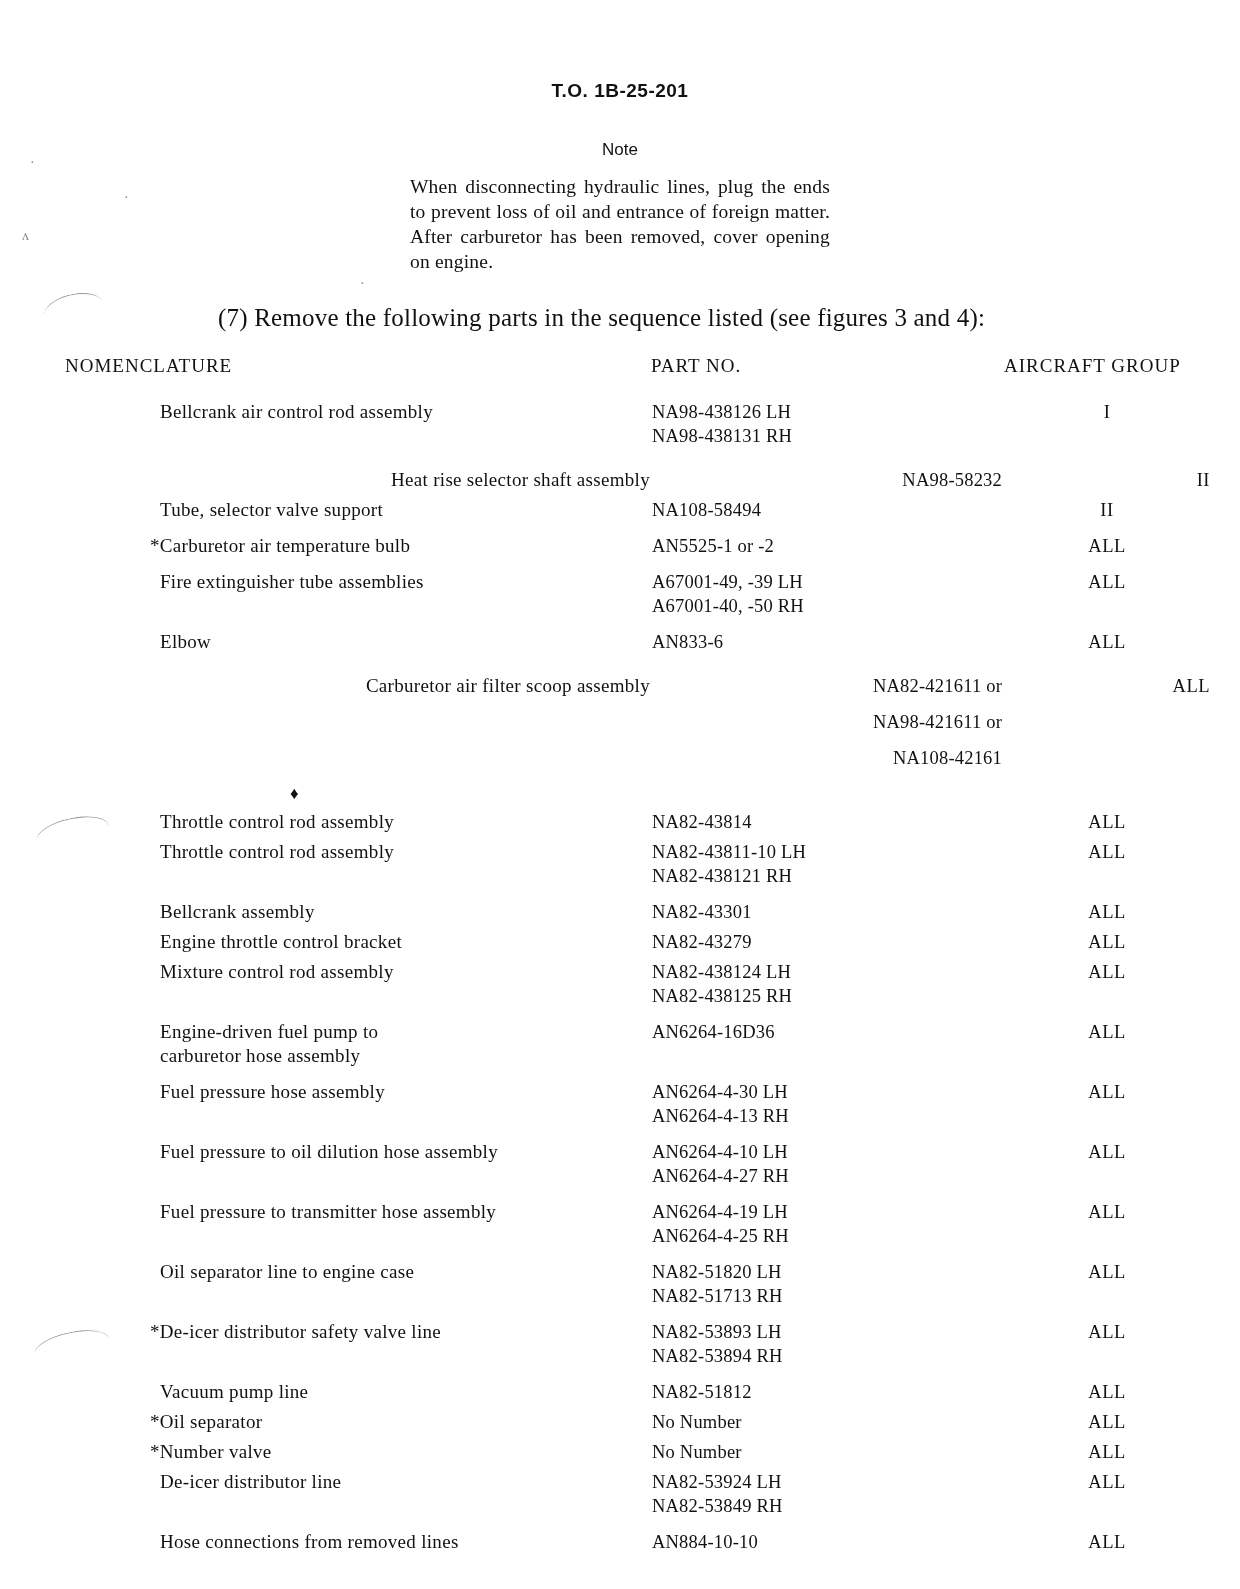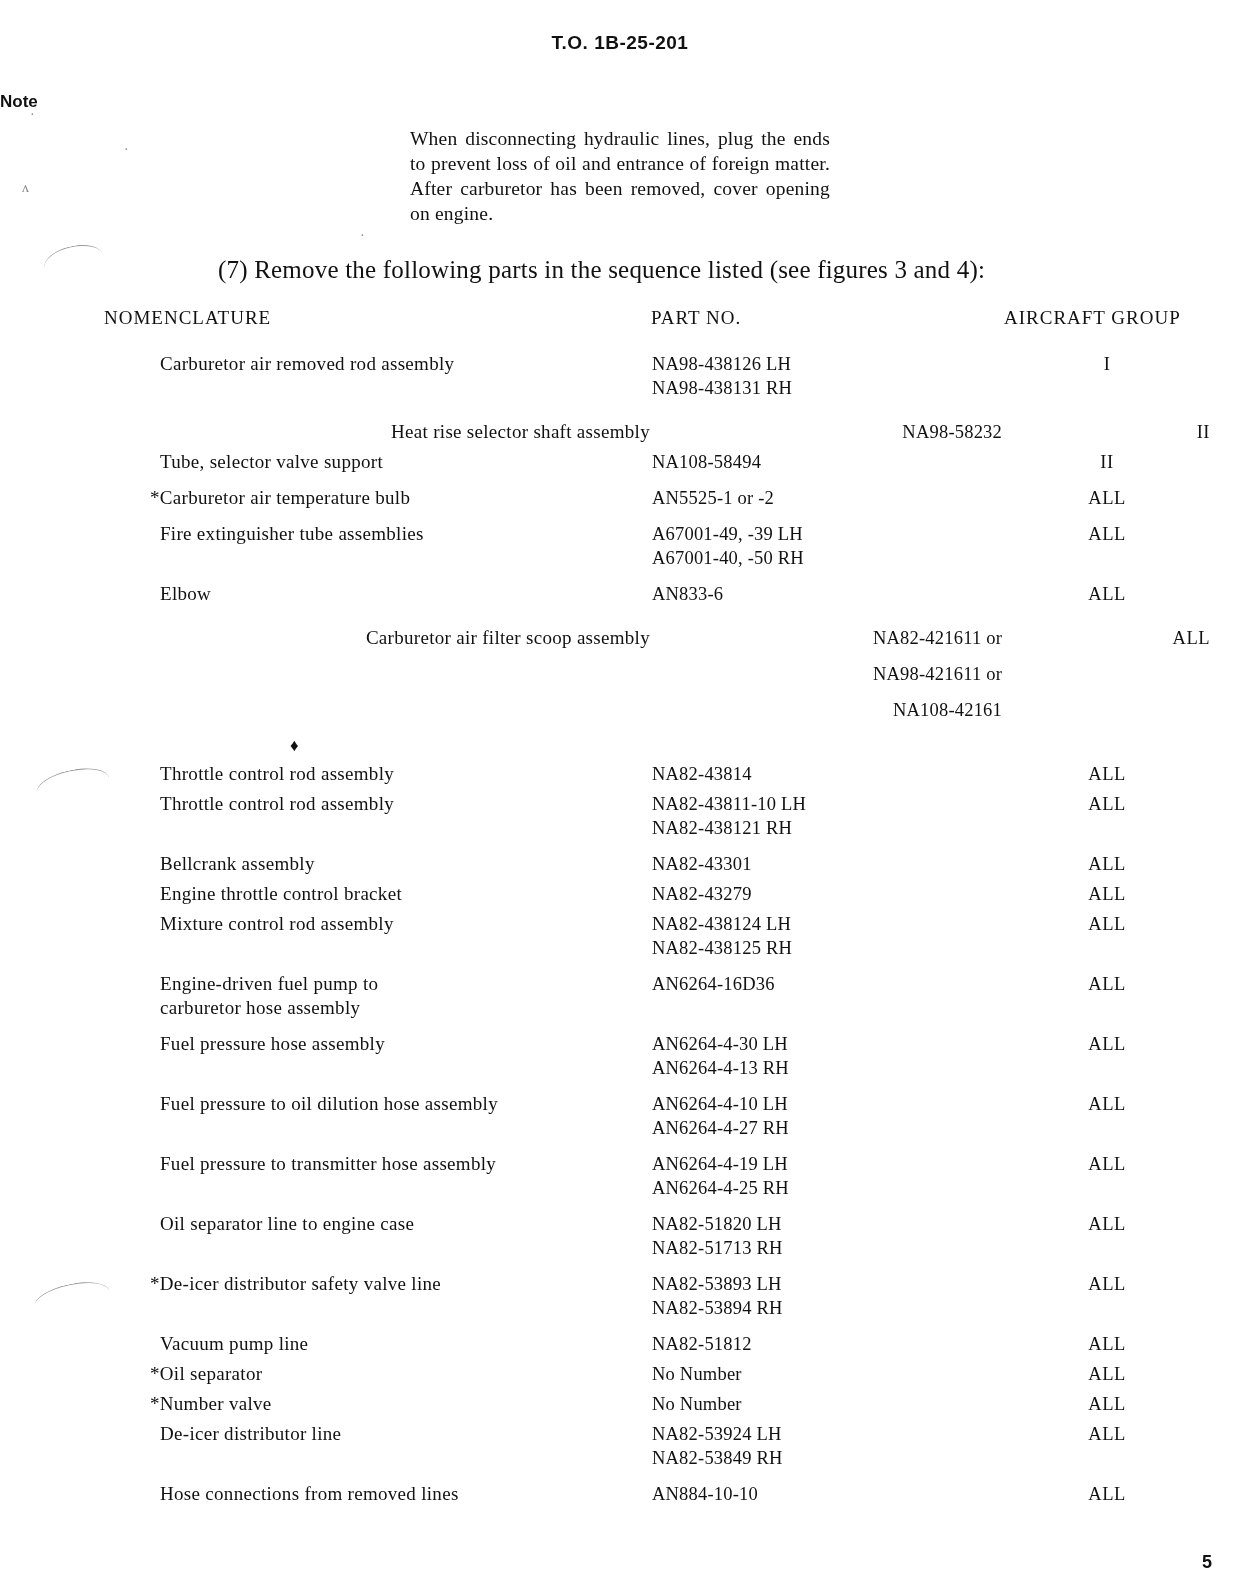--- a/index.html
+++ b/index.html
@@ -21,26 +21,26 @@
     height: 1589px;
     padding: 0;
     box-sizing: border-box;
   }
   .doc-header {
     text-align: center;
     font-family: "Liberation Sans", sans-serif;
     font-weight: bold;
     font-size: 19px;
     letter-spacing: 0.5px;
-    margin-top: 32px;
+    margin-top: 80px;
   }
   .note-title {
-    text-align: left;
+    text-align: center;
     font-family: "Liberation Sans", sans-serif;
-    font-weight: bold;
+    font-weight: normal;
     font-size: 17px;
     margin-top: 38px;
   }
   .note-body {
     width: 420px;
     margin: 14px auto 0 auto;
     font-size: 19.5px;
     line-height: 25px;
     text-align: justify;
     text-justify: inter-word;
@@ -58,21 +58,21 @@
     margin-top: 22px;
     font-size: 19px;
   }
   table.parts th {
     font-weight: normal;
     text-align: left;
     letter-spacing: 1px;
     font-size: 19px;
     padding-bottom: 12px;
   }
-  table.parts th.col-nom { padding-left: 104px; }
+  table.parts th.col-nom { padding-left: 65px; }
   table.parts th.col-part { padding-left: 0; }
   table.parts th.col-group { padding-right: 12px; }
   td.col-nom {
     padding-left: 160px;
     width: 490px;
     vertical-align: top;
     line-height: 24px;
     letter-spacing: 0.3px;
   }
   td.col-nom.lead {
@@ -151,21 +151,21 @@
     <thead>
       <tr>
         <th class="col-nom">NOMENCLATURE</th>
         <th class="col-part">PART NO.</th>
         <th class="col-group">AIRCRAFT GROUP</th>
       </tr>
     </thead>
     <tbody>
 
       <tr class="row">
-        <td class="col-nom">Carburetor air removed rod assembly</td>
+        <td class="col-nom">Bellcrank air control rod assembly</td>
         <td class="col-part">
           <span class="sub">NA98-438126  LH</span>
           <span class="sub">NA98-438131  RH</span>
         </td>
         <td class="col-group">I</td>
       </tr>
 
       <tr class="row loose">
         <td class="col-nom">Heat rise selector shaft assembly</td>
         <td class="col-part">NA98-58232</td>

